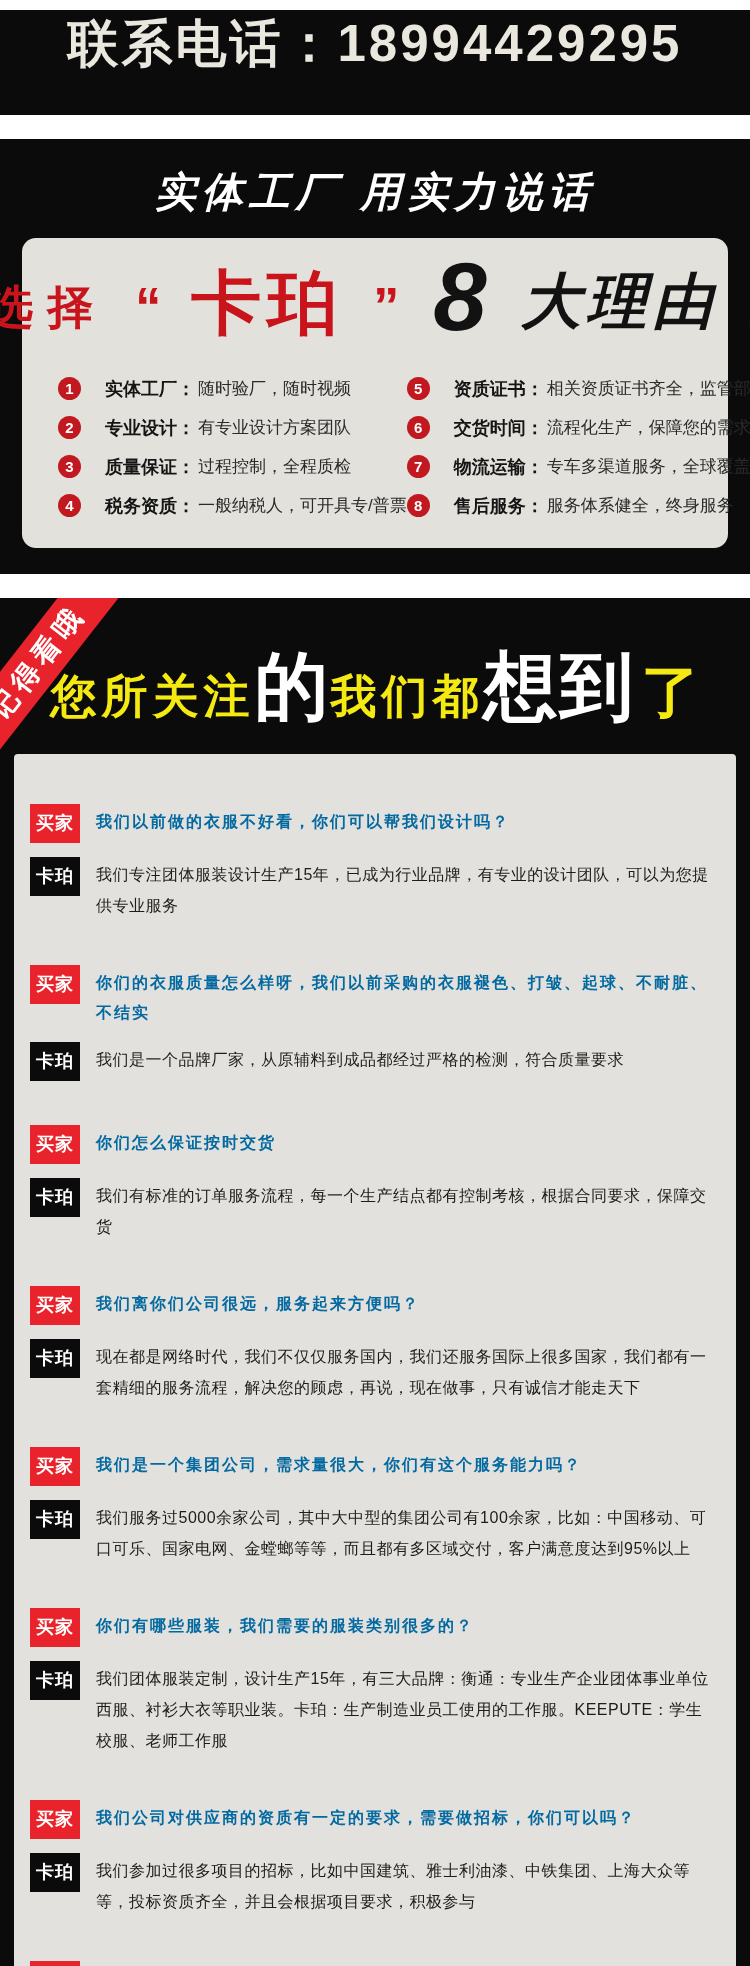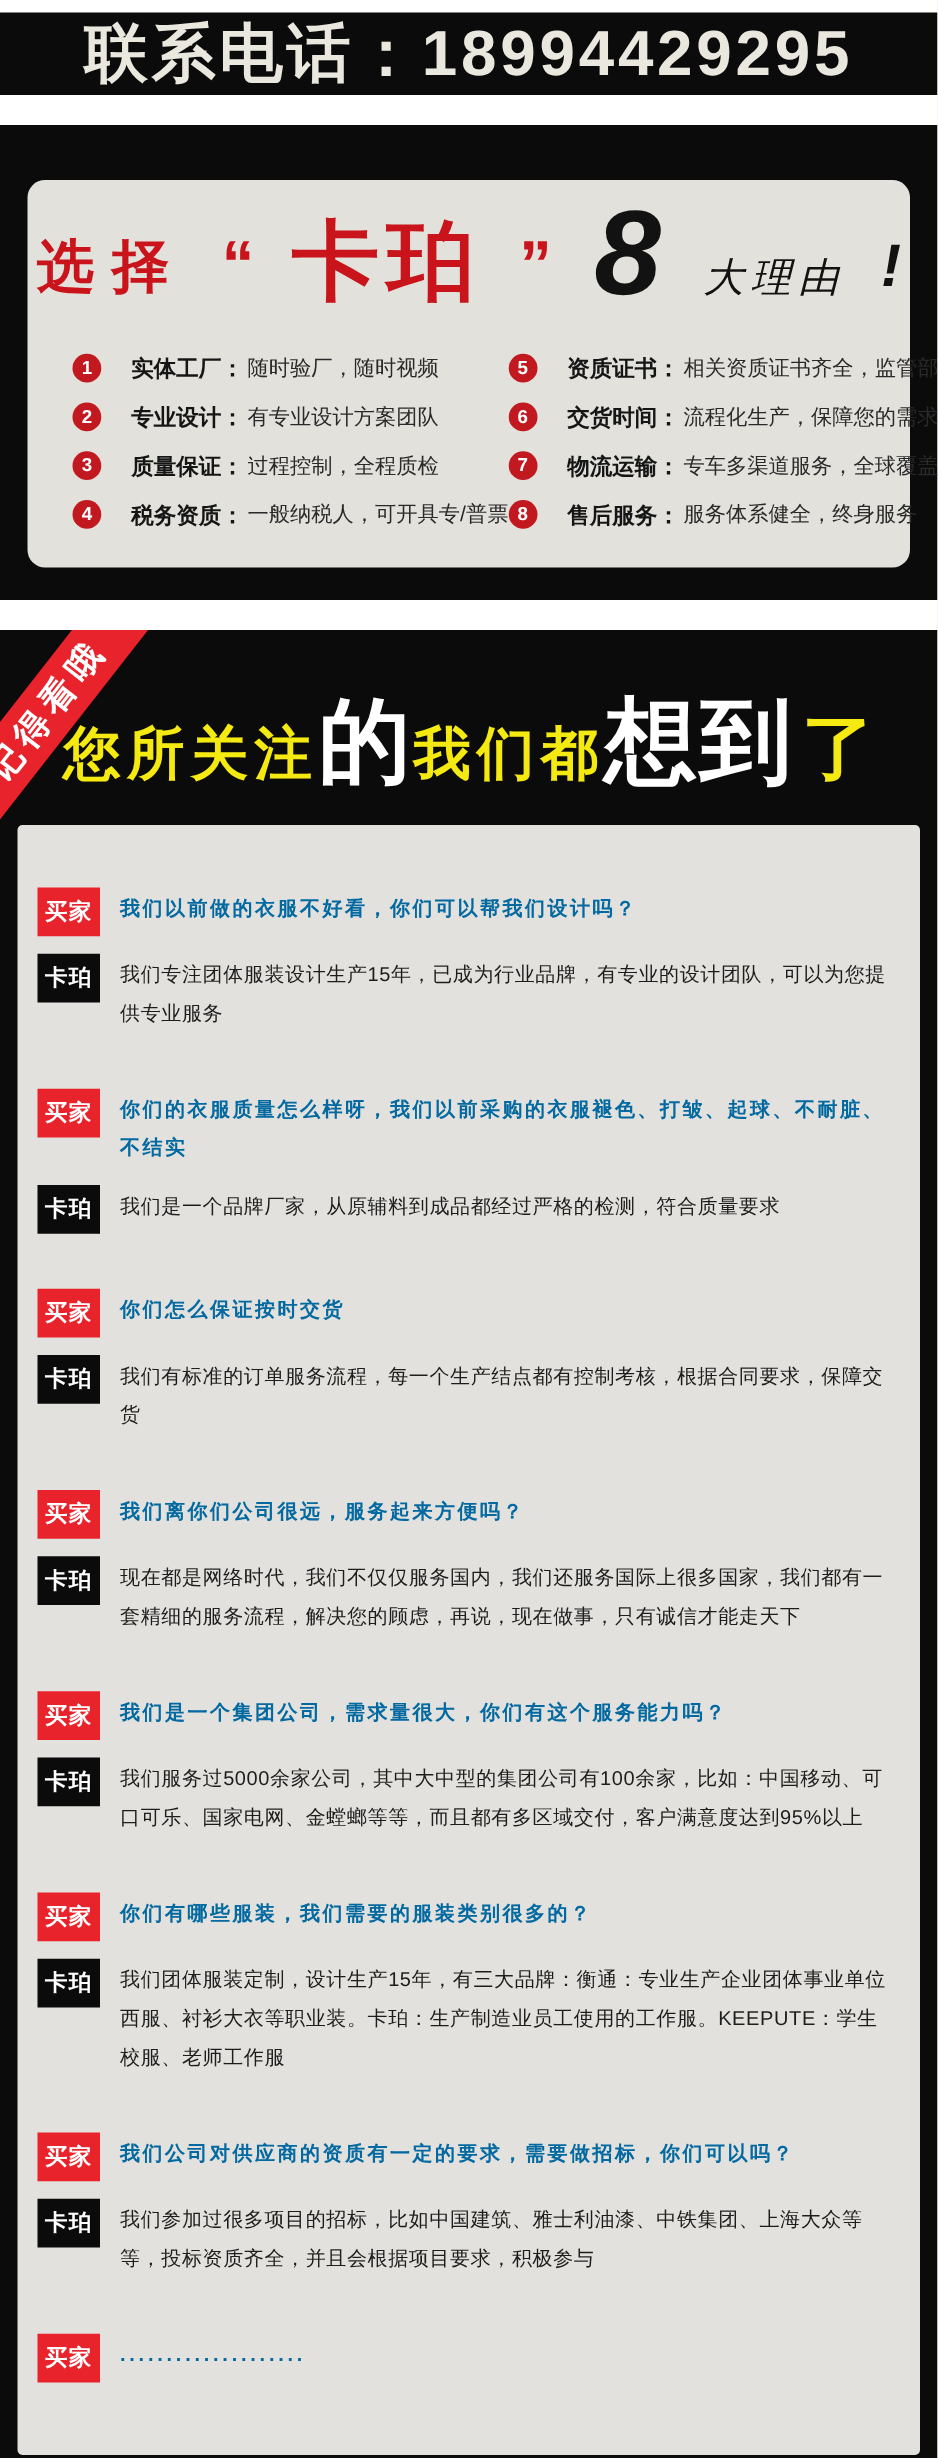--- a/index.html
+++ b/index.html
@@ -5,21 +5,21 @@
   html,body{margin:0;padding:0;background:#ffffff;}
   body{
     width:750px;min-height:1966px;
     font-family:"Liberation Sans","DejaVu Sans",sans-serif;
     color:#111;overflow:hidden;
   }
   .black{background:#0b0b0b;}
 
   
   .phone-banner{
-    height:66px;display:flex;align-items:center;justify-content:center;
+    height:105px;display:flex;justify-content:center;
   }
   .phone-banner .phone-text{
     color:#e9e7de;font-size:51px;font-weight:bold;letter-spacing:3px;white-space:nowrap;
   }
   .top-banner{margin-top:10px;}
 
   
   .factory{margin-top:24px;padding:26px 14px 26px;}
   .factory-heading{
     text-align:center;color:#ffffff;font-size:41px;font-weight:900;
@@ -30,21 +30,21 @@
     padding:10px 0 30px;
   }
   .card-title{
     display:flex;justify-content:center;align-items:flex-end;
     white-space:nowrap;line-height:1;padding-top:8px;gap:28px;
   }
   .t-prefix{color:#c9141b;font-size:46px;font-weight:900;letter-spacing:14px;padding-bottom:8px;}
   .t-quote{color:#c9141b;font-size:52px;font-weight:900;padding-bottom:6px;}
   .t-brand{color:#c9141b;font-size:70px;font-weight:900;letter-spacing:6px;margin:0 2px;}
   .t-num{color:#121212;font-size:96px;font-weight:900;font-style:italic;margin:0 6px;line-height:0.85;}
-  .t-suffix{color:#121212;font-size:32px;font-weight:400;font-style:italic;letter-spacing:6px;padding-bottom:6px;}
+  .t-suffix{color:#121212;font-size:60px;font-weight:700;font-style:italic;letter-spacing:6px;padding-bottom:6px;}
   .t-bang{color:#121212;font-size:48px;font-weight:900;font-style:italic;padding-bottom:6px;}
   .reasons{display:flex;margin-top:24px;padding:0 18px 0 36px;}
   .reasons-col{display:flex;flex-direction:column;}
   .reasons-col.left{flex:0 0 318px;}
   .reasons-col.right{flex:1;}
   .reason-item{display:flex;align-items:center;margin-top:15px;white-space:nowrap;}
   .r-num{
     flex:none;width:23px;height:23px;border-radius:50%;background:#c21820;color:#fff;
     display:flex;align-items:center;justify-content:center;
     font-size:15px;font-weight:bold;margin-right:6px;
@@ -91,20 +91,21 @@
   .dots{letter-spacing:3px;font-weight:bold;}
 </style>
 </head>
 <body>
 
 <div class="phone-banner black top-banner">
   <div class="phone-text">联系电话：18994429295</div>
 </div>
 
 <div class="factory black">
+  <div class="factory-heading">实体工厂 用实力说话</div>
 
   <div class="reasons-card">
     <div class="card-title">
       <span class="t-prefix">选择</span>
       <span class="t-quote">“</span>
       <span class="t-brand">卡珀</span>
       <span class="t-quote">”</span>
       <span class="t-num">8</span>
       <span class="t-suffix">大理由</span>
       <span class="t-bang">!</span>

